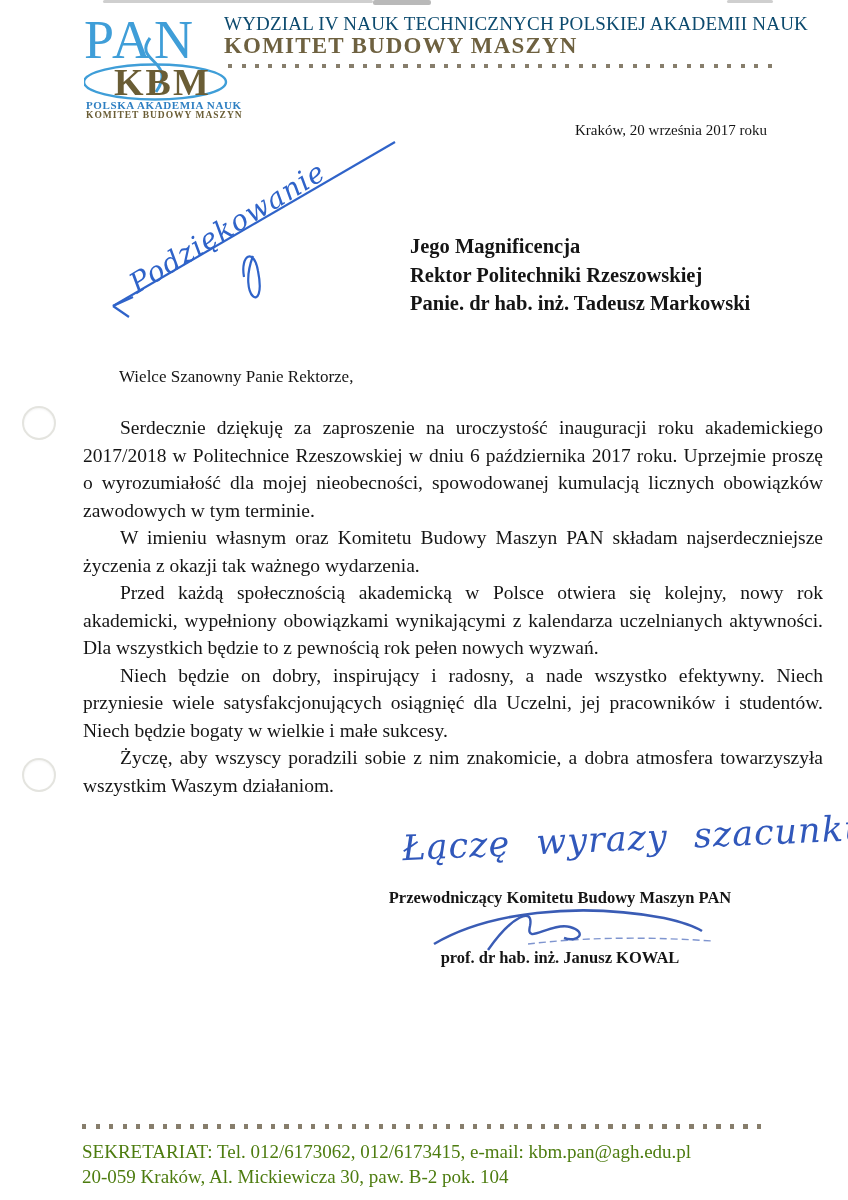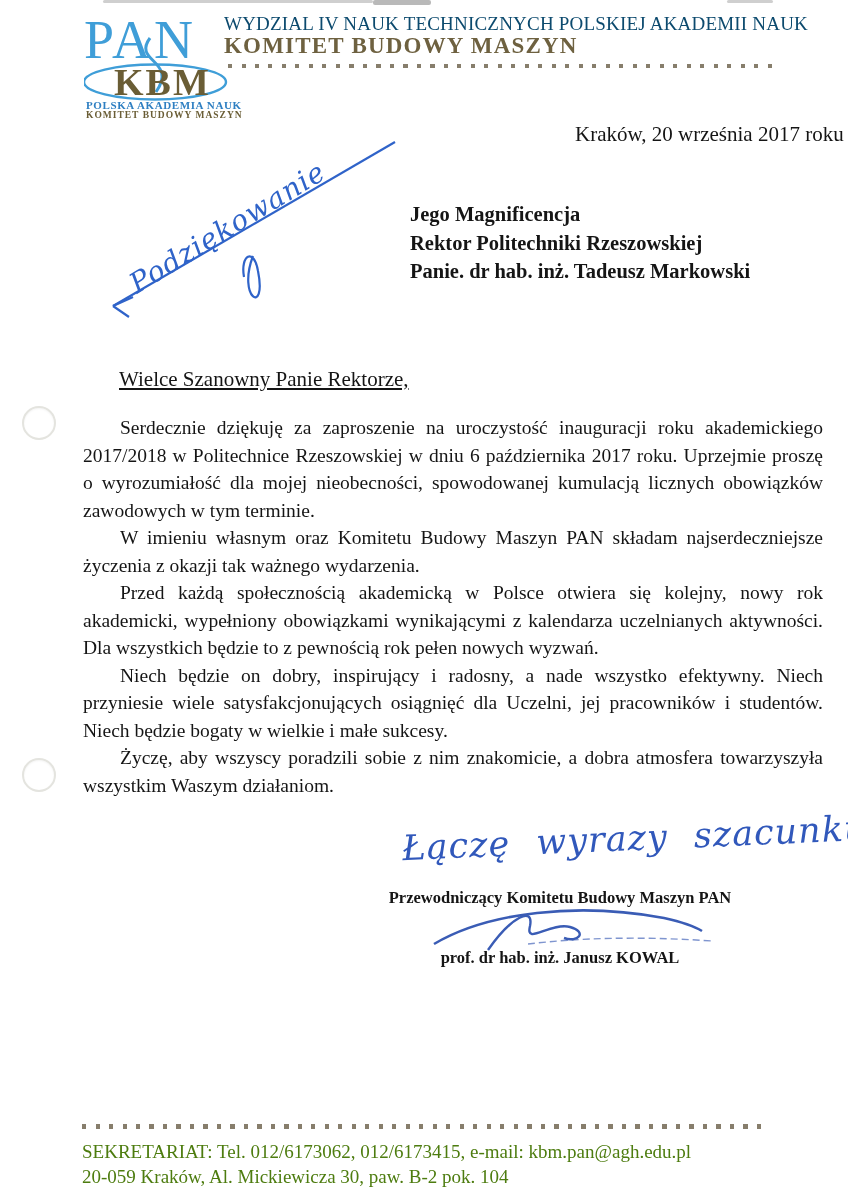--- a/index.html
+++ b/index.html
@@ -21,23 +21,23 @@
   .hdr-line1 { font-size: 19px; color: #0c4a6e; letter-spacing: .2px; white-space: nowrap; }
   .hdr-line2 { font-size: 23px; color: #6e6140; font-weight: bold; letter-spacing: 1.2px; white-space: nowrap; }
   .dots {
     height: 4px;
     background-image: repeating-linear-gradient(90deg, #877e6c 0 4px, transparent 4px 13.5px);
   }
   .logo-caption1 { font-size: 11px; font-weight: bold; color: #2e7fc2; letter-spacing: .6px; white-space: nowrap; }
   .logo-caption2 { font-size: 9.5px; font-weight: bold; color: #6a5d35; letter-spacing: 1px; white-space: nowrap; }
 
   
-  .dateline { font-size: 21px; white-space: nowrap; }
+  .dateline { font-size: 15px; white-space: nowrap; }
   .recipient { font-size: 20.5px; font-weight: bold; line-height: 28.5px; white-space: nowrap; }
-  .salutation { font-size: 21px; white-space: nowrap; text-decoration: underline; }
+  .salutation { font-size: 17px; white-space: nowrap; }
   .body-text { width: 740px; font-size: 19.5px; line-height: 27.5px; text-align: justify; }
   .body-text p { margin: 0; text-indent: 37px; }
 
   .handwriting {
     font-style: italic;
     color: #3158bb;
     font-family: "DejaVu Serif", serif;
   }
   .closing-hw {
     font-size: 35px;
@@ -85,21 +85,21 @@
 
   <div class="abs dateline" style="left:575px; top:122px;">Kraków, 20 września 2017 roku</div>
 
   <svg class="abs" style="left:95px; top:128px;" width="310" height="200" viewBox="0 0 310 200">
     <path d="M300,14 L18,178" fill="none" stroke="#2f63c9" stroke-width="2.2"></path>
     <path d="M18,178 L38,169 M18,178 L34,189" fill="none" stroke="#2f63c9" stroke-width="2.2"></path>
     <text class="ink" transform="translate(42,166) rotate(-31.5)" font-size="28" letter-spacing="1">Podziękowanie</text>
     <path d="M158,128 C142,170 172,188 163,143 C159,119 145,127 149,149" fill="none" stroke="#2f63c9" stroke-width="2.2"></path>
   </svg>
 
-  <div class="abs recipient" style="left:410px; top:200px;">
+  <div class="abs recipient" style="left:410px; top:232px;">
     <div>Jego Magnificencja</div>
     <div>Rektor Politechniki Rzeszowskiej</div>
     <div>Panie. dr hab. inż. Tadeusz Markowski</div>
   </div>
 
   <div class="abs hole" style="left:22px; top:406px;"></div>
   <div class="abs hole" style="left:22px; top:758px;"></div>
 
   <div class="abs salutation" style="left:119px; top:367px;">Wielce Szanowny Panie Rektorze,</div>
 

